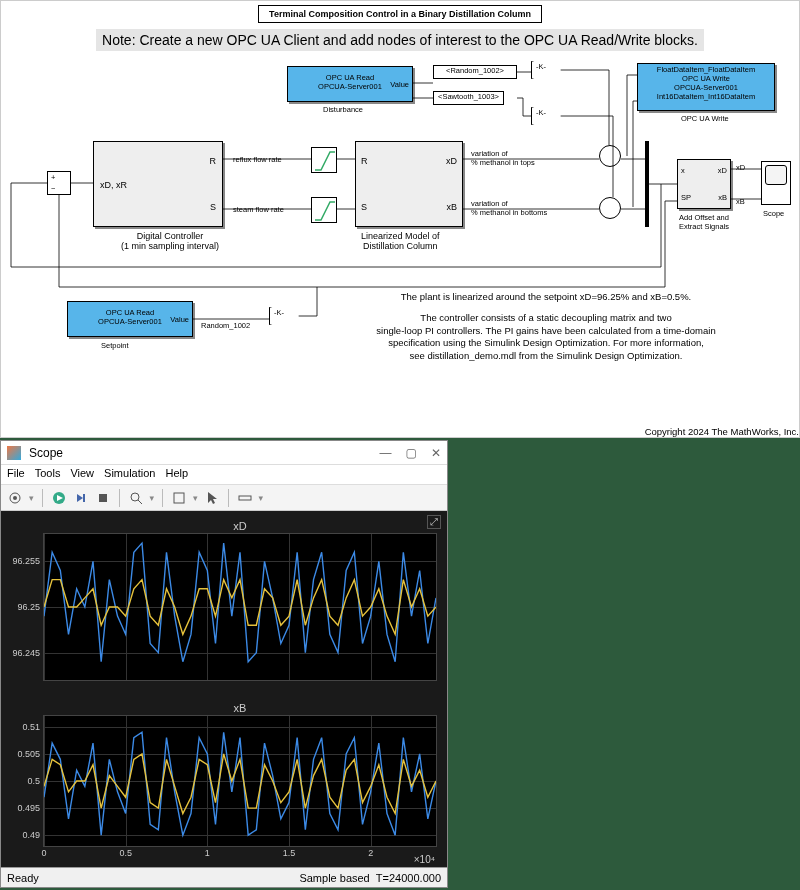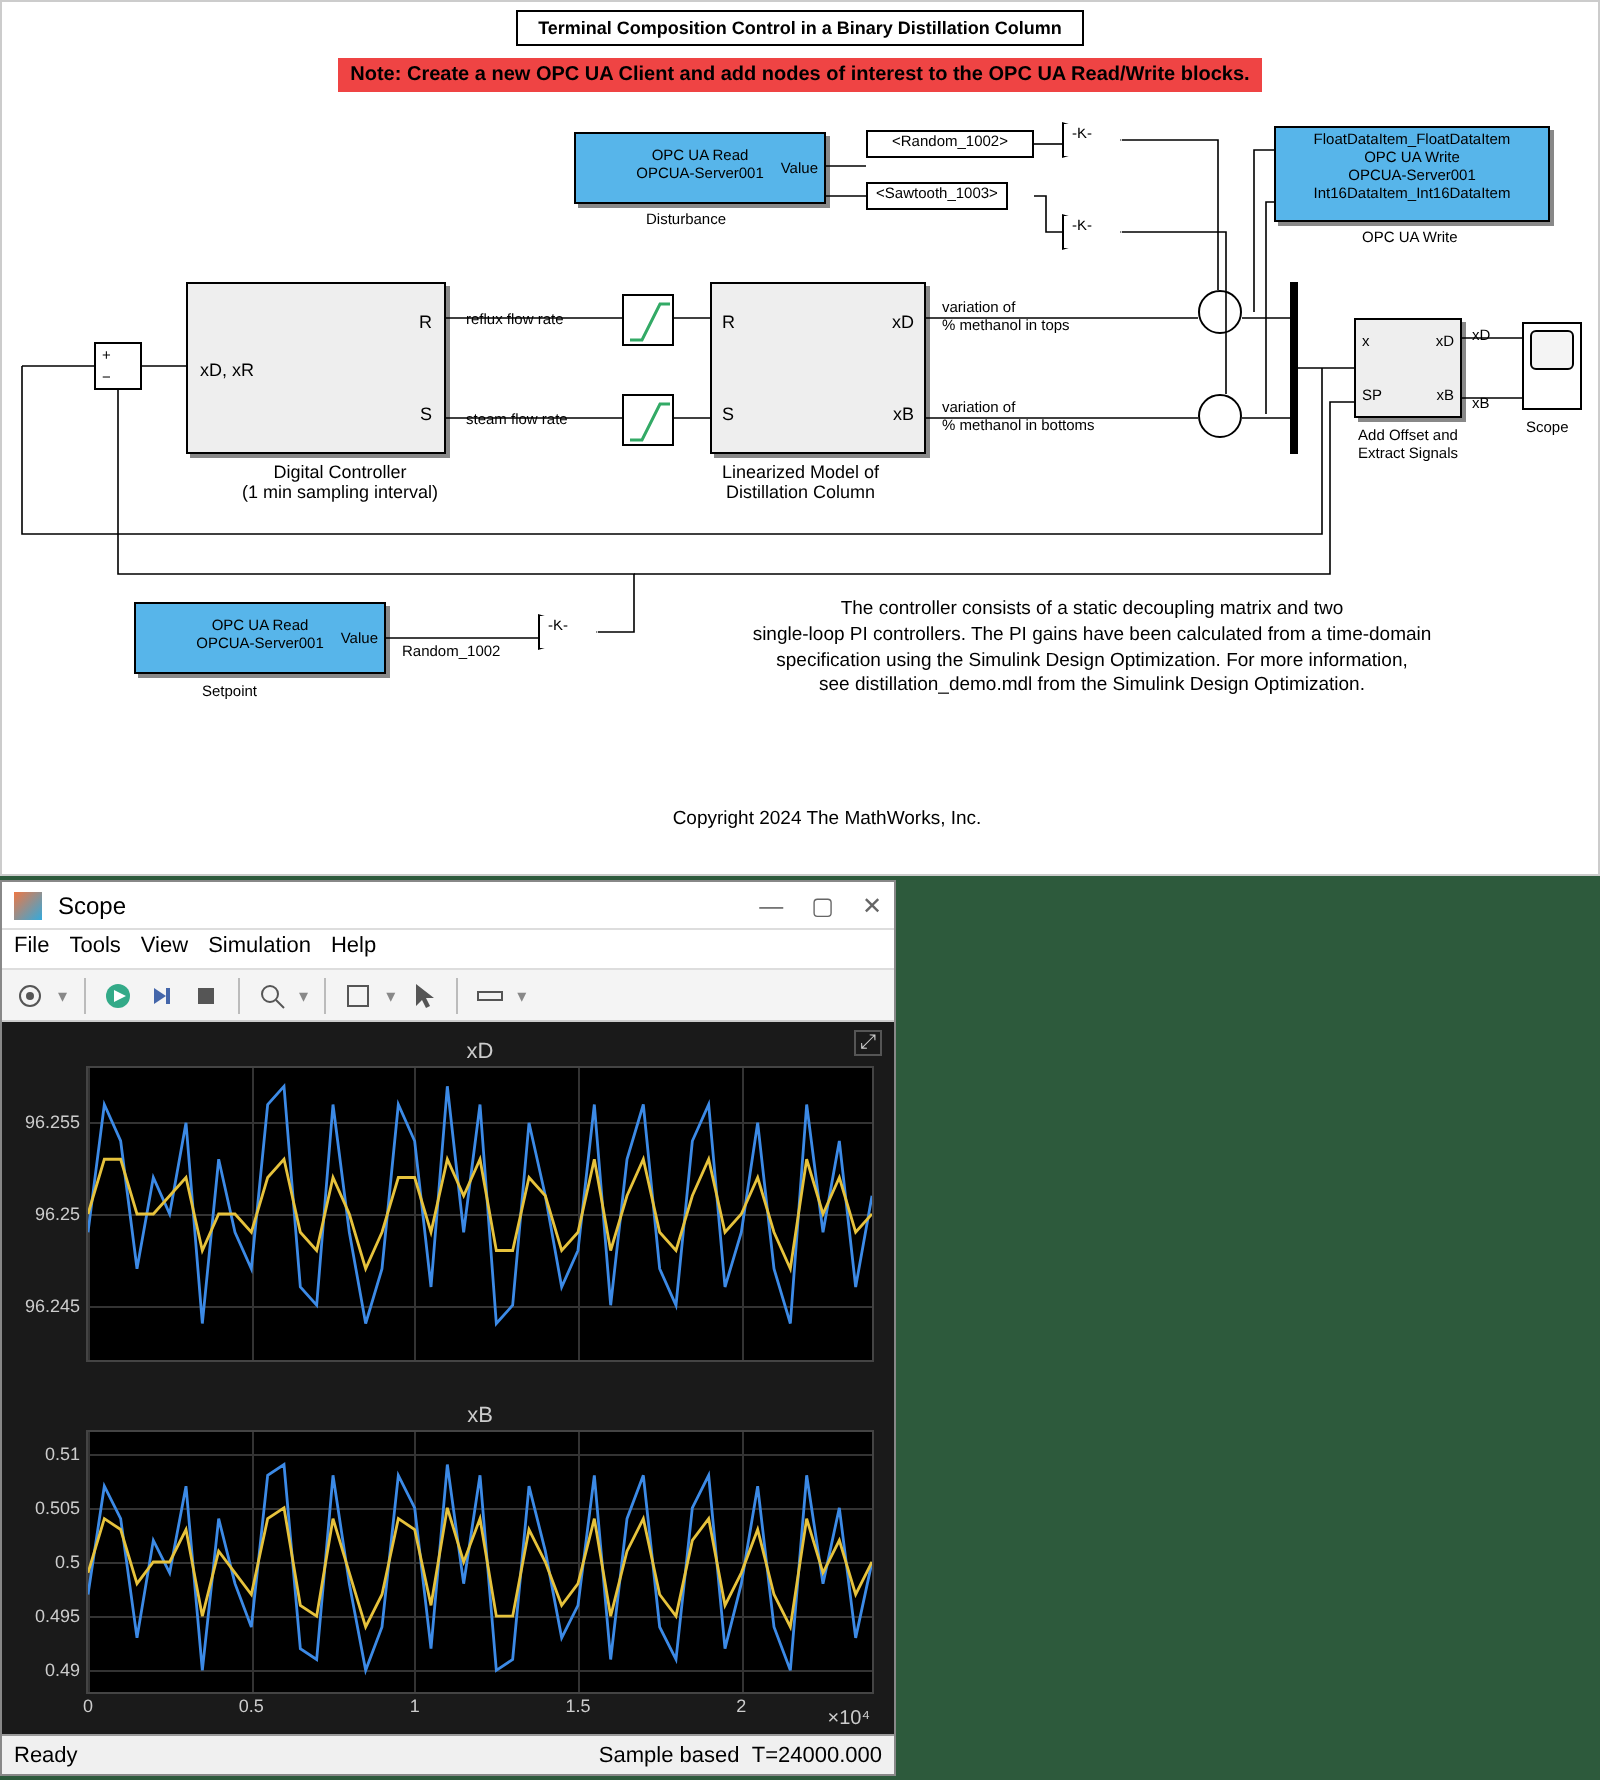--- a/index.html
+++ b/index.html
@@ -3,21 +3,21 @@
 <meta charset="utf-8">
 <style>
   * { margin:0; padding:0; box-sizing:border-box; }
   html,body { width:800px; height:890px; font-family:Arial,Helvetica,sans-serif; background:#2d5a3c; }
   .panel { background:#fff; position:absolute; border:1px solid #ccc; }
   #diagram { left:0; top:0; width:800px; height:438px; }
   #scopewin { left:0; top:440px; width:448px; height:448px; border:1px solid #888; }
   
   #dg { position:relative; width:100%; height:100%; font-size:9px; color:#000; }
   .title-box { border:1px solid #000; padding:3px 10px; font-weight:bold; background:#fff; display:inline-block; }
-  .note { background:#ef4444; padding:3px 6px; font-size:10px; display:inline-block;font-weight:bold; }
+  .note { background:#e5e5e5; padding:3px 6px; font-size:14px; display:inline-block; }
   .blk { border:1px solid #000; position:absolute; background:#fff; text-align:center; font-size:8px; }
   .opc { background:#57b5ea; }
   .shadow { box-shadow:2px 2px 0 #888; }
   .lbl { position:absolute; font-size:9px; }
   .tiny { font-size:7.5px; }
   
   #sw { position:relative; width:100%; height:100%; background:#f0f0f0; }
   .titlebar { height:24px; background:#fff; display:flex; align-items:center; padding:0 6px; font-size:12px; border-bottom:1px solid #ddd; }
   .titlebar .winbtn { margin-left:auto; display:flex; gap:14px; color:#666; }
   .menubar { height:20px; display:flex; gap:10px; padding:2px 6px; font-size:11px; background:#fff; border-bottom:1px solid #ddd; }
@@ -142,27 +142,28 @@
     <div class="blk opc shadow" style="left:66px; top:300px; width:126px; height:36px; padding-top:6px;">
       <div class="tiny">OPC UA Read</div>
       <div class="tiny">OPCUA-Server001</div>
       <span class="tiny" style="position:absolute; right:3px; top:50%; transform:translateY(-50%);">Value</span>
     </div>
     <div class="lbl tiny" style="left:100px; top:340px;">Setpoint</div>
     <div class="lbl tiny" style="left:200px; top:320px;">Random_1002</div>
     <div class="blk" style="left:268px; top:306px; width:30px; height:18px; clip-path:polygon(0 0,100% 50%,0 100%);"><span class="tiny" style="position:relative; left:-5px;">-K-</span></div>
 
     <div class="lbl" style="left:330px; top:290px; width:430px; text-align:center; font-size:9.5px; line-height:1.35;">
+      <div>The plant is linearized around the setpoint xD=96.25% and xB=0.5%.</div>
       <div style="height:8px;"></div>
       <div>The controller consists of a static decoupling matrix and two</div>
       <div>single-loop PI controllers. The PI gains have been calculated from a time-domain</div>
       <div>specification using the Simulink Design Optimization. For more information,</div>
       <div>see distillation_demo.mdl from the Simulink Design Optimization.</div>
     </div>
-    <div class="lbl" style="left:0; right:0; bottom:22px; text-align:center; font-size:9.5px;margin-left:27px;">Copyright 2024 The MathWorks, Inc.</div>
+    <div class="lbl" style="left:0; right:0; bottom:0; text-align:right; font-size:9.5px;margin-left:27px;">Copyright 2024 The MathWorks, Inc.</div>
 
     <svg style="position:absolute; inset:0; width:100%; height:100%; pointer-events:none;">
       <g stroke="#000" stroke-width="0.8" fill="none">
         <line x1="10" y1="182" x2="46" y2="182"></line>
         <line x1="70" y1="182" x2="92" y2="182"></line>
         <line x1="222" y1="158" x2="310" y2="158"></line>
         <line x1="222" y1="208" x2="310" y2="208"></line>
         <line x1="336" y1="158" x2="354" y2="158"></line>
         <line x1="336" y1="208" x2="354" y2="208"></line>
         <line x1="462" y1="158" x2="598" y2="158"></line>

